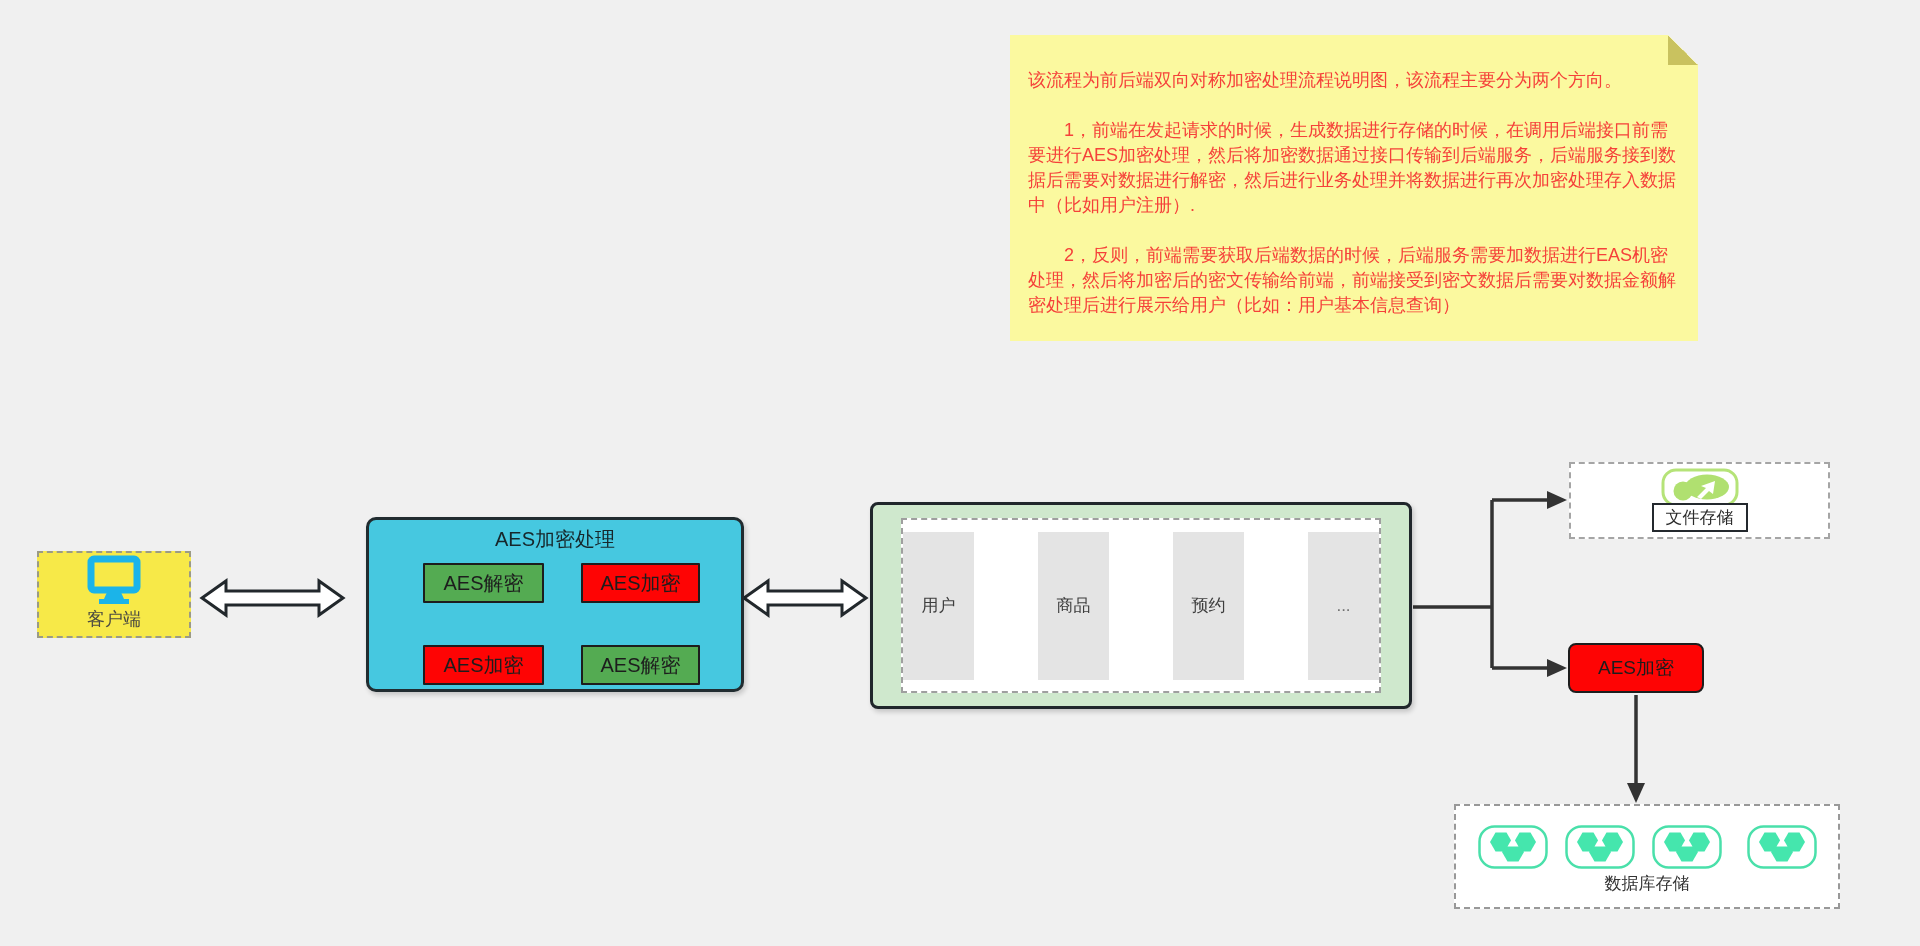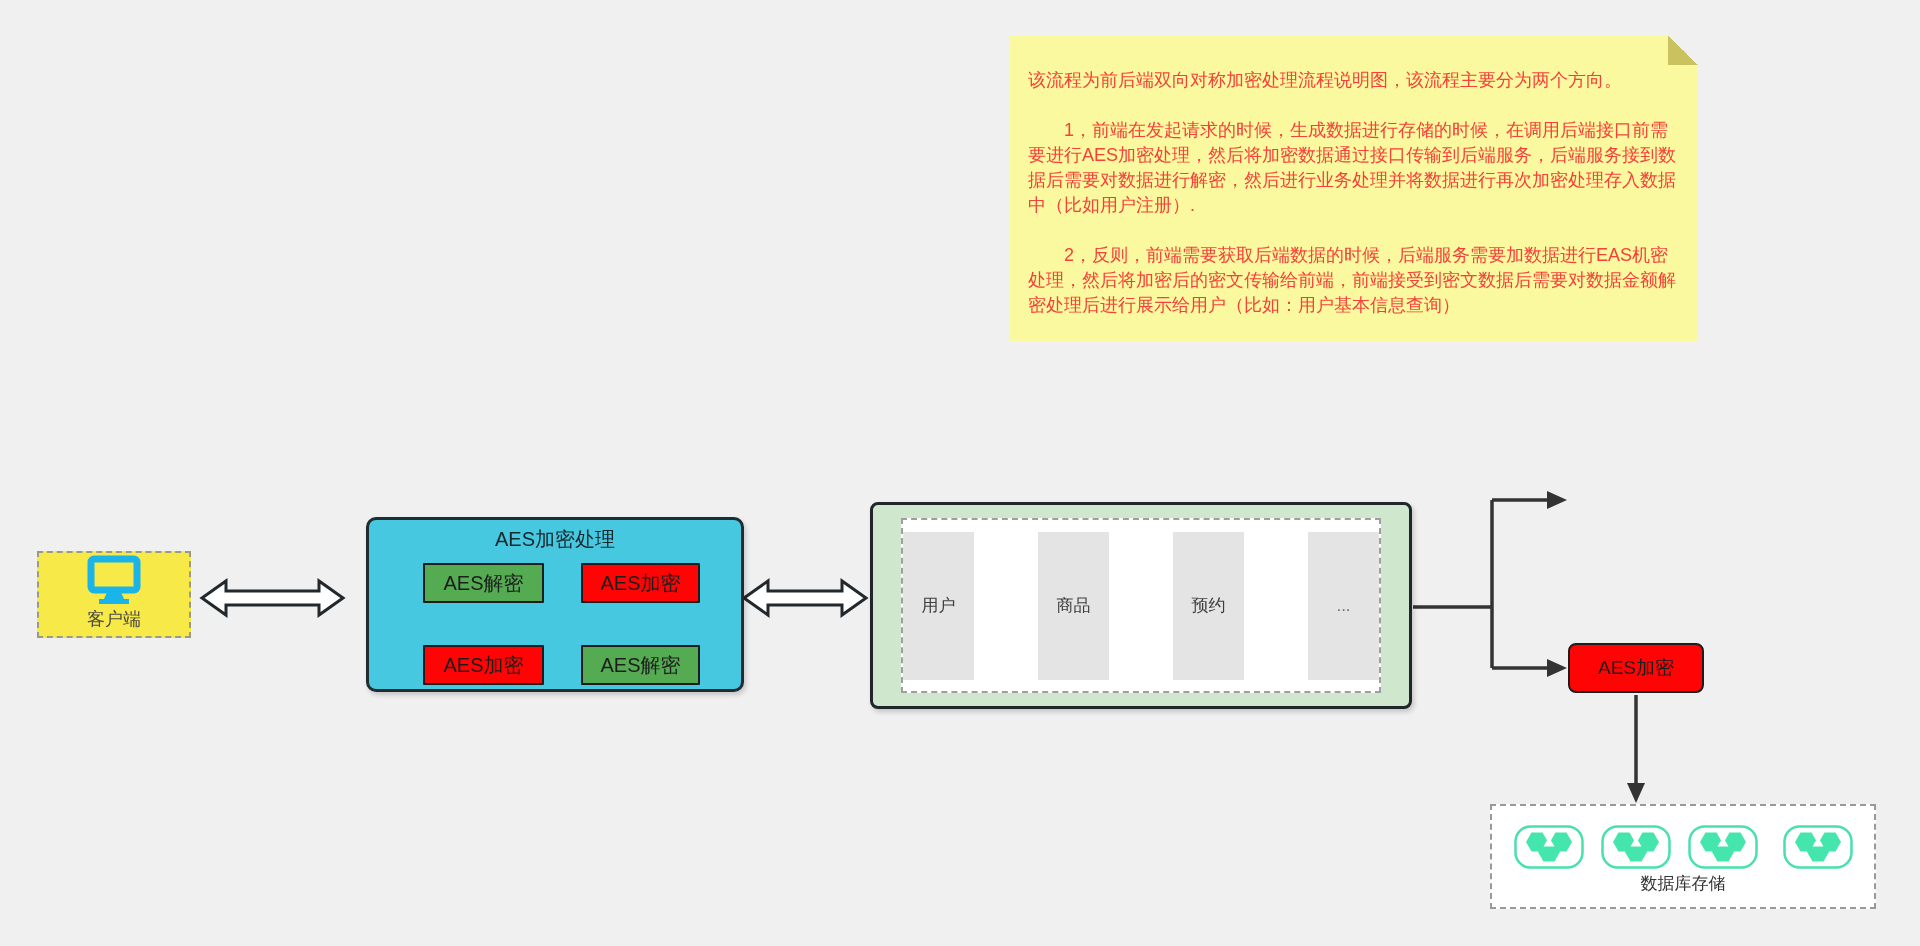--- a/index.html
+++ b/index.html
@@ -80,21 +80,21 @@
     font-size:17px; color:#2b2b2b; margin-top:-5px; }
 
   
   .chip.standalone {
     left:1568px; top:643px; width:136px; height:50px; z-index:2; font-size:19px;
     background:#fe0404; border-radius:8px;
   }
 
   
   .dbstore {
-    position:absolute; left:1490px; top:804px; width:386px; height:105px; z-index:2;
+    position:absolute; left:1454px; top:804px; width:386px; height:105px; z-index:2;
     background:#ffffff; border:2px dashed #999999;
     display:flex; flex-direction:column; align-items:center;
     padding-top:19px;
   }
   .dbicons { display:flex; gap:17px; align-items:center; justify-content:center; }
   .dblabel { font-size:17px; color:#333; margin-top:3px; }
 </style>
 </head>
 <body>
 
@@ -146,20 +146,29 @@
 
   <div class="services">
     <div class="services-inner">
       <div class="col">用户</div>
       <div class="col">商品</div>
       <div class="col">预约</div>
       <div class="col dots">...</div>
     </div>
   </div>
 
+  <div class="filestore">
+    <svg width="80" height="40" viewBox="0 0 80 40">
+      <rect x="3" y="2" width="74" height="35" rx="13" fill="none" stroke="#b5e378" stroke-width="3"></rect>
+      <ellipse cx="47" cy="19" rx="22" ry="12.5" fill="#b0e070"></ellipse>
+      <circle cx="23" cy="23" r="9.5" fill="#b0e070"></circle>
+      <path d="M37,29 L46,20 L41,18 L55,13 L53,26 L49,23 L41,31 Z" fill="#ffffff"></path>
+    </svg>
+    <div class="fslabel">文件存储</div>
+  </div>
 
   <div class="chip standalone">AES加密</div>
 
   <div class="dbstore">
     <div class="dbicons">
       <svg width="70" height="44" viewBox="0 0 70 44">
         <rect x="1.5" y="1.5" width="67" height="41" rx="15" fill="#fff" stroke="#4ae0aa" stroke-width="2.5"></rect>
         <polygon points="12,17 17.5,7.5 28.5,7.5 34,17 28.5,26.5 17.5,26.5" fill="#45e6ad"></polygon>
         <polygon points="36,17 41.5,7.5 52.5,7.5 58,17 52.5,26.5 41.5,26.5" fill="#45e6ad"></polygon>
         <polygon points="24,27 29.5,17.5 40.5,17.5 46,27 40.5,36.5 29.5,36.5" fill="#45e6ad"></polygon>

